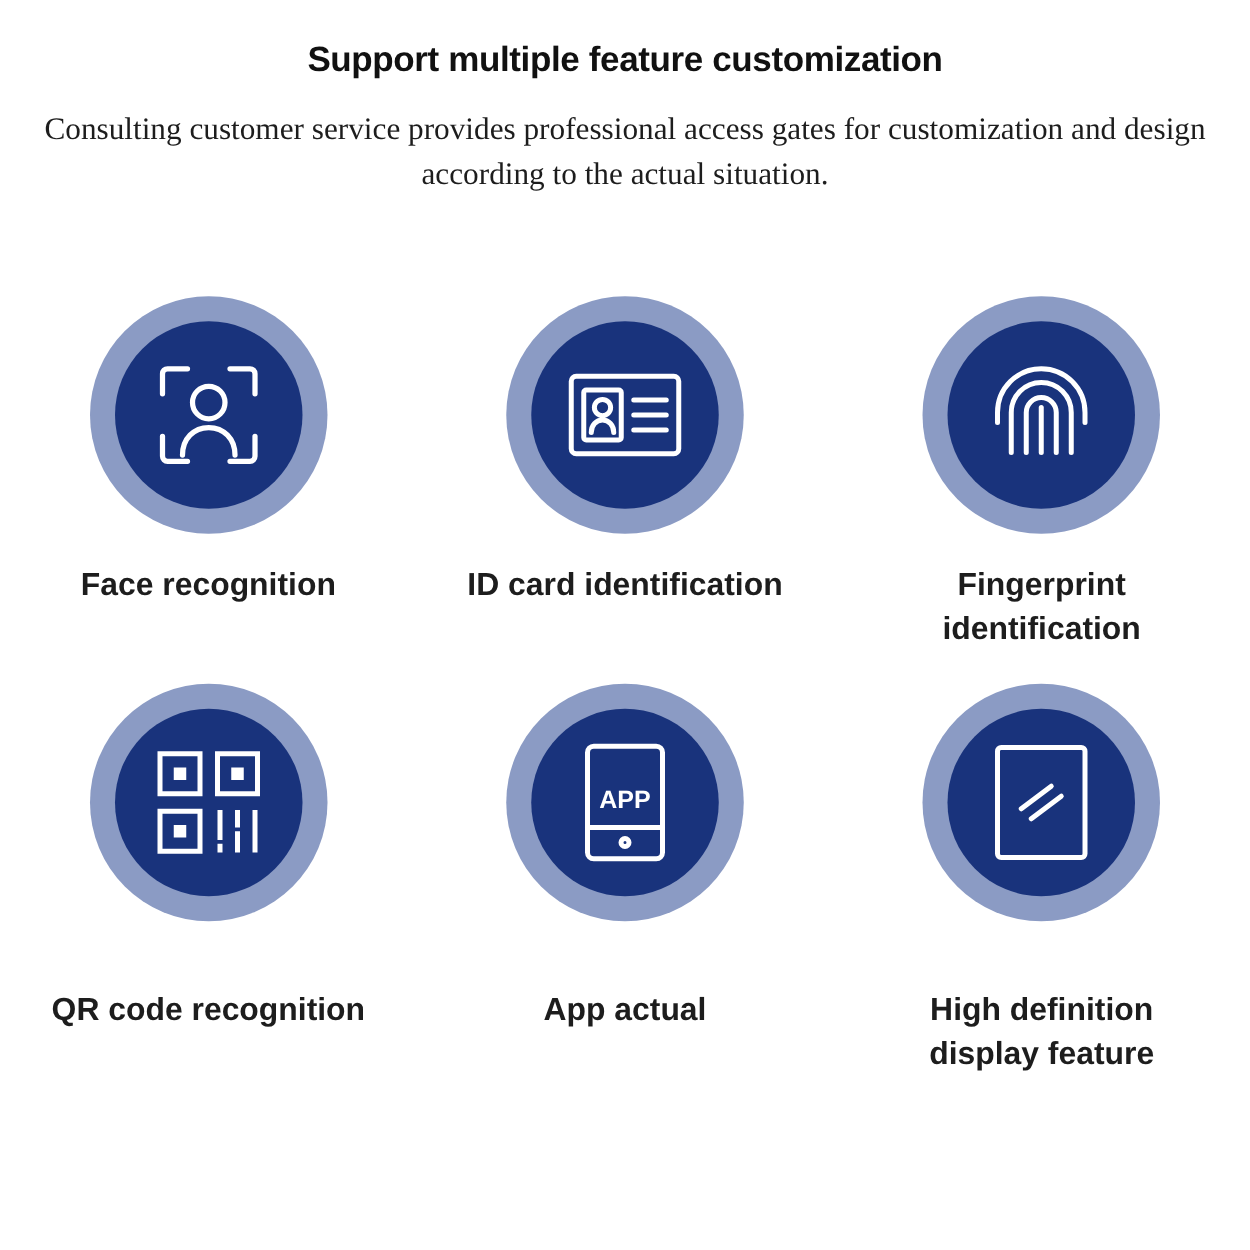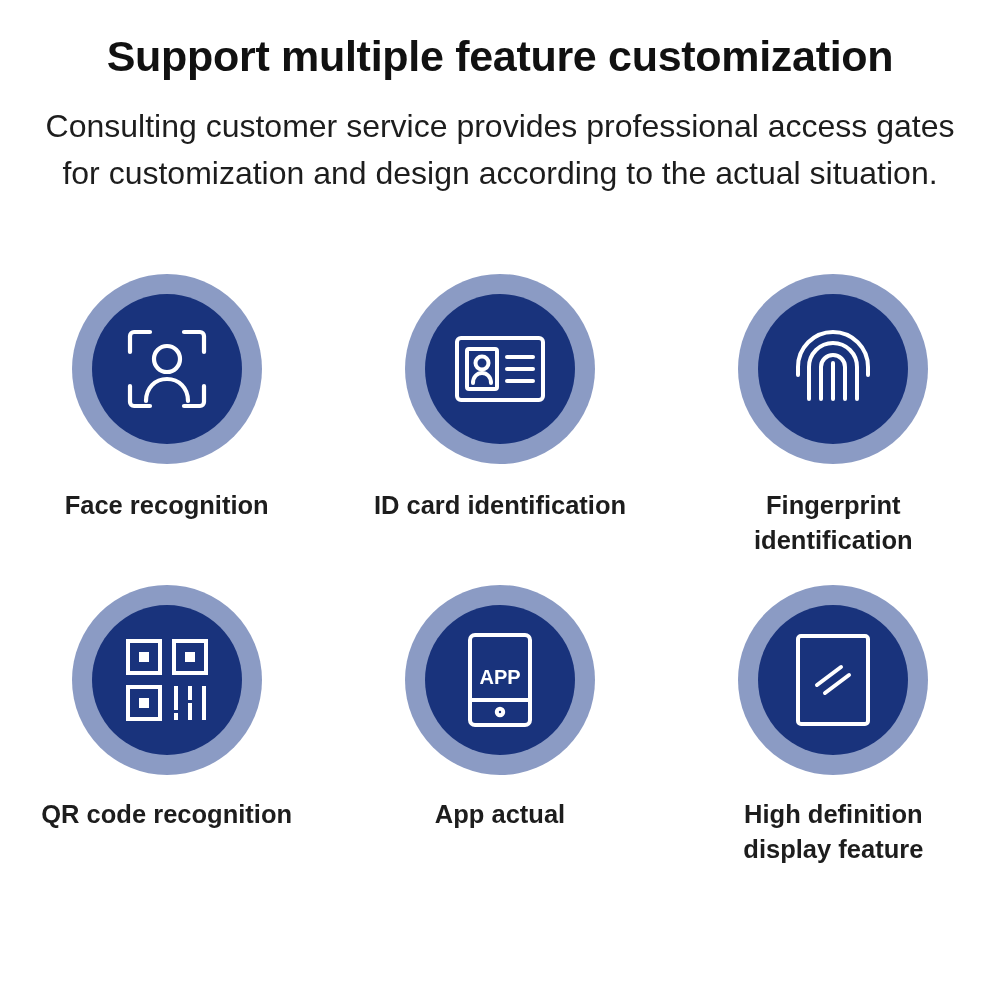--- a/index.html
+++ b/index.html
@@ -15,34 +15,35 @@
     overflow: hidden;
   }
   .page {
     width: 1000px;
     height: 1000px;
     position: relative;
     box-sizing: border-box;
   }
   .heading {
     text-align: center;
-    font-size: 43px;
+    font-size: 28px;
     font-weight: bold;
     letter-spacing: -0.3px;
     color: #111111;
     padding-top: 32px;
     line-height: 1.15;
   }
   .subheading {
     text-align: center;
-    font-size: 32px;
+    font-size: 25px;
     line-height: 1.45;
     color: #1d1d1d;
     margin: 22px auto 0 auto;
     width: 940px;
+    font-family: Liberation Serif, serif;
   }
   .grid {
     margin-top: 78px;
     display: grid;
     grid-template-columns: repeat(3, 1fr);
     grid-template-rows: repeat(2, auto);
     row-gap: 8px;
     width: 1000px;
     font-weight: bold;
   }
@@ -79,20 +80,21 @@
     font-size: 25.5px;
     line-height: 1.38;
     color: #1d1d1d;
     max-width: 260px;
   }
   .row2 .caption {
     margin-top: 22px;
   }
   .row2 {
     margin-top: 18px;
+    gap: 32px;
   }
 </style>
 </head>
 <body>
 
 <div class="page">
 
   <div class="heading">Support multiple feature customization</div>
   <div class="subheading">Consulting customer service provides professional access gates for customization and design according to the actual situation.</div>
 

